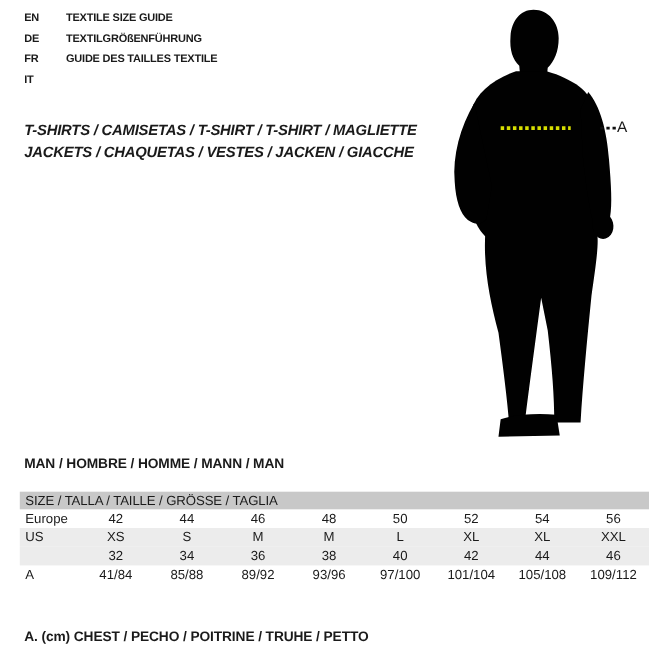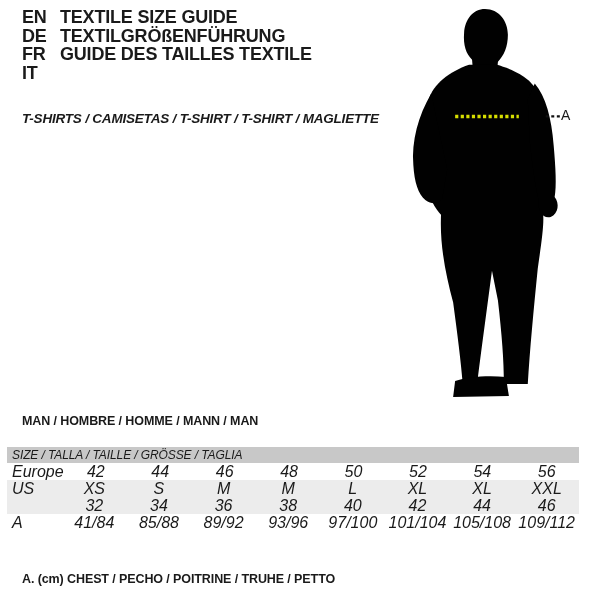--- a/index.html
+++ b/index.html
@@ -4,38 +4,38 @@
 <style>
   html,body{margin:0;padding:0;}
   body{
     width:600px;height:600px;background:#ffffff;overflow:hidden;position:relative;
     font-family:"Liberation Sans","DejaVu Sans",sans-serif;
     color:var(--text,#1a1a1a);
   }
   .abs{position:absolute;}
   
   .lang-list{left:22px;top:8px;}
-  .lang-row{display:flex;line-height:18.5px;font-size:18px;font-weight:bold;letter-spacing:-0.2px;}
+  .lang-row{display:flex;line-height:18.5px;font-size:10px;font-weight:bold;letter-spacing:-0.2px;}
   .lang-code{width:38px;flex:0 0 38px;}
   
   .categories{left:22px;top:109px;font-style:italic;}
   .category-line{font-size:13.5px;font-weight:bold;line-height:19.5px;letter-spacing:-0.2px;white-space:nowrap;}
   
   .figure{left:405px;top:2px;width:160px;height:398px;}
   .measure-label{left:561px;top:107px;font-size:14px;font-weight:normal;}
   
   .section-title{left:22px;top:414px;font-size:12.5px;font-weight:bold;letter-spacing:-0.1px;white-space:nowrap;}
   
-  .size-table{left:7px;top:447px;width:572px;font-style:italic;}
+  .size-table{left:18px;top:447px;width:572px;}
   .thead{
     background:var(--header-band,#c8c8c8);
     height:16px;line-height:16px;font-size:12px;padding-left:5px;
     letter-spacing:-0.1px;white-space:nowrap;
   }
-  .trow{display:flex;height:17px;line-height:17px;font-size:16px;}
+  .trow{display:flex;height:17px;line-height:17px;font-size:12px;}
   .trow.shaded{background:var(--shaded-row,#ececec);align-items:flex-end;}
   .tlabel{flex:0 0 50px;padding-left:5px;}
   .tcell{flex:1 1 0;text-align:center;}
   
   .footnote{left:22px;top:572px;font-size:12.5px;font-weight:bold;letter-spacing:-0.1px;white-space:nowrap;}
 </style>
 </head>
 <body style="--text: #1a1a1a; --header-band: #c8c8c8; --shaded-row: #ececec;">
 
 <div class="abs lang-list">
@@ -51,20 +51,21 @@
       <span class="lang-code">FR</span>
       <span>GUIDE DES TAILLES TEXTILE</span>
     </div>
     <div class="lang-row">
       <span class="lang-code">IT</span>
     </div>
   </div>
 
 <div class="abs categories">
     <div class="category-line">T-SHIRTS / CAMISETAS / T-SHIRT / T-SHIRT / MAGLIETTE</div>
+    <div class="category-line">JACKETS / CHAQUETAS / VESTES / JACKEN / GIACCHE</div>
   </div>
 
 <div class="abs figure">
   <svg width="160" height="398" viewBox="0 0 160 400">
     <g fill="#010101" stroke="none">
 
       <path d="M80,7 C94,7 103,19 103,33 C103,45 99,54 93,60 L92,70 L68,70 L67,58 C61,52 58,44 59,31 C60,17 68,7 80,7 Z"></path>
 
       <path d="M64,63 C44,70 28,82 23,99 C18,122 16,152 20,180 C24,198 30,208 36,214 L138,214 C142,192 145,160 143,128 C141,103 134,85 119,75 C108,68 99,65 92,63 Z"></path>
 

